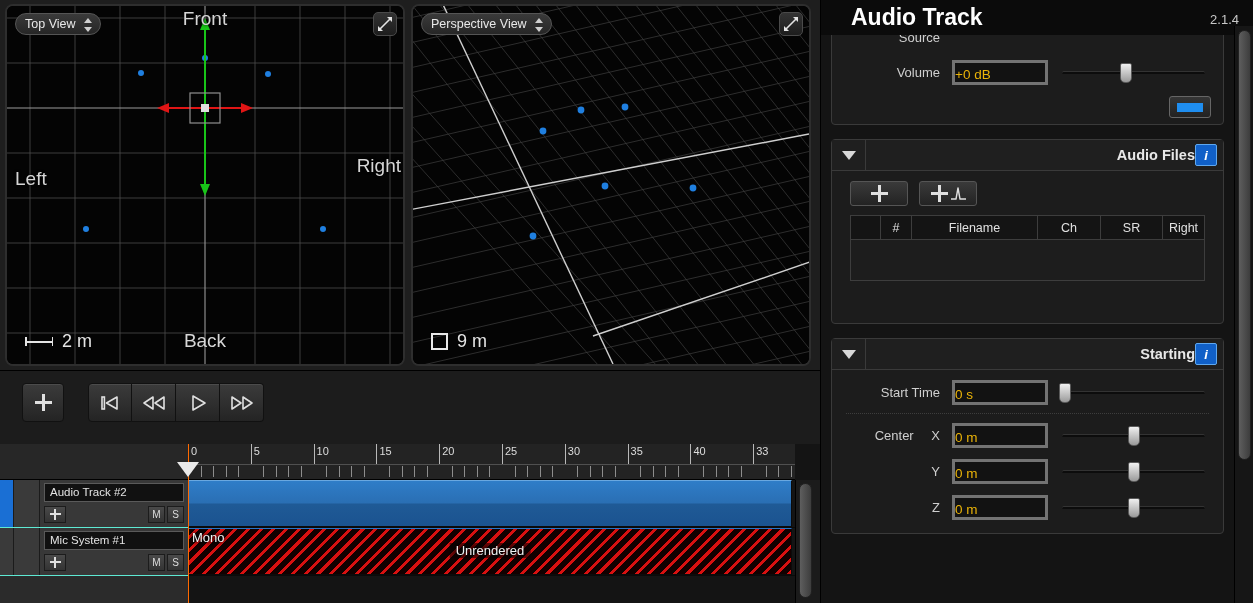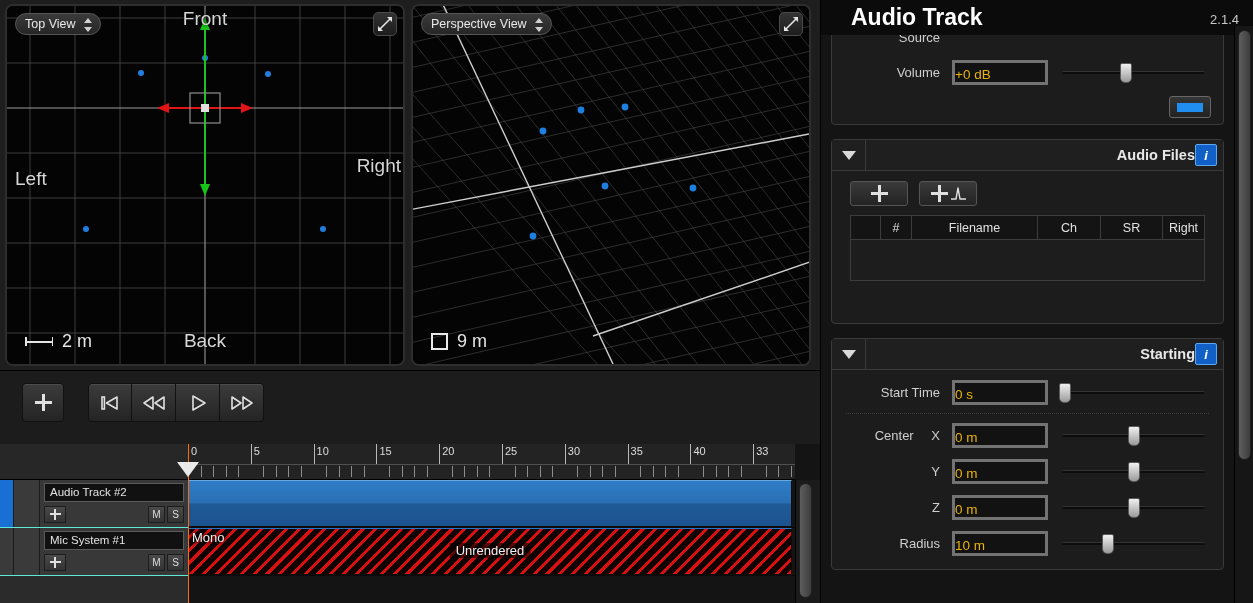--- a/index.html
+++ b/index.html
@@ -750,28 +750,20 @@
 
         <div class="param-row">
           <div class="param-label">Z</div>
           <div class="param-field">0 m</div>
           <div class="param-slider">
             <div class="trackline"></div>
             <div class="knob" style="left:50%;"></div>
           </div>
         </div>
 
-        <div class="param-row">
-          <div class="param-label">Radius</div>
-          <div class="param-field">10 m</div>
-          <div class="param-slider">
-            <div class="trackline"></div>
-            <div class="knob" style="left:32%;"></div>
-          </div>
-        </div>
         <div style="height:8px;"></div>
       </div>
     </div>
 
     <div class="vscroll" id="insp-scrollbar">
       <div class="thumb"></div>
     </div>
   </div>
 </div>
 

